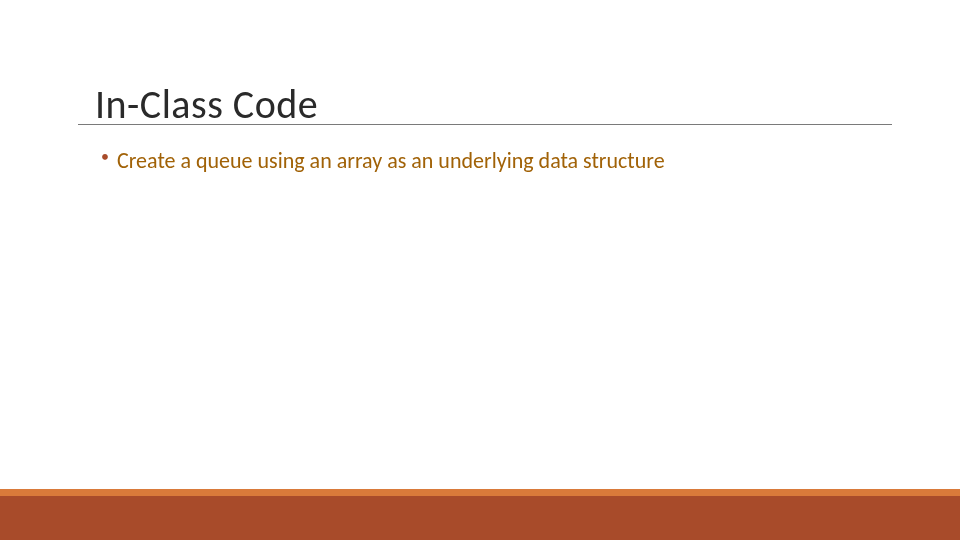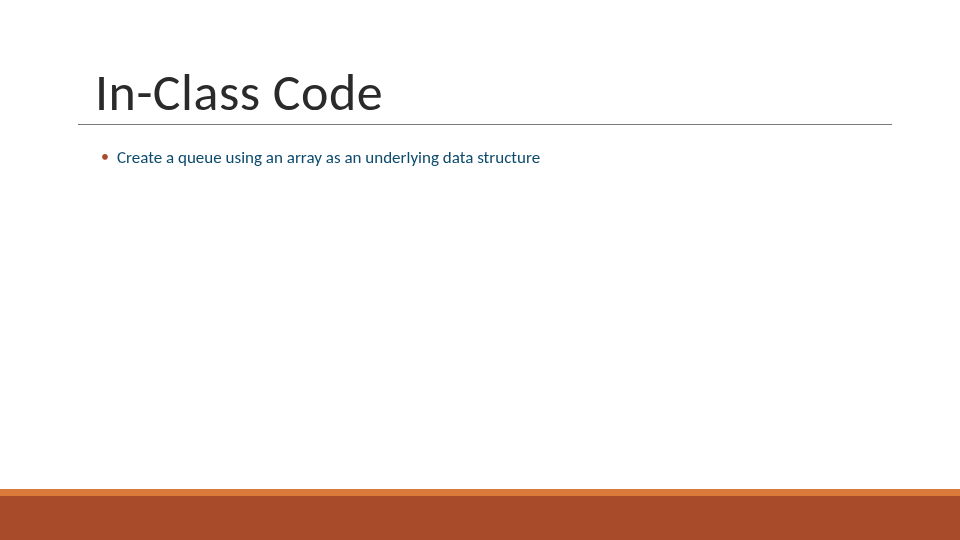--- a/index.html
+++ b/index.html
@@ -10,23 +10,23 @@
     body {
       width: 960px;
       height: 540px;
       background: #ffffff;
       font-family: "Segoe UI", "Calibri", Arial, sans-serif;
       position: relative;
       overflow: hidden;
     }
     .slide-title {
       position: absolute;
-      top: 60px;
+      top: 80px;
       left: 95px;
-      font-size: 52px;
+      font-size: 40px;
       font-weight: 300;
       color: #2a2a2a;
       letter-spacing: 0.5px;
     }
     .title-underline {
       position: absolute;
       top: 124px;
       left: 78px;
       right: 68px;
       height: 1px;
@@ -35,22 +35,22 @@
     .bullet-list {
       position: absolute;
       top: 146px;
       left: 95px;
       right: 80px;
       list-style: none;
     }
     .bullet-item {
       position: relative;
       padding-left: 22px;
-      font-size: 17px;
-      color: #0c4a6e;
+      font-size: 22px;
+      color: #a16207;
       line-height: 1.4;
     }
     .bullet-item::before {
       content: "•";
       position: absolute;
       left: 6px;
       top: 0;
       color: #a84b2a;
       font-size: 16px;
     }

